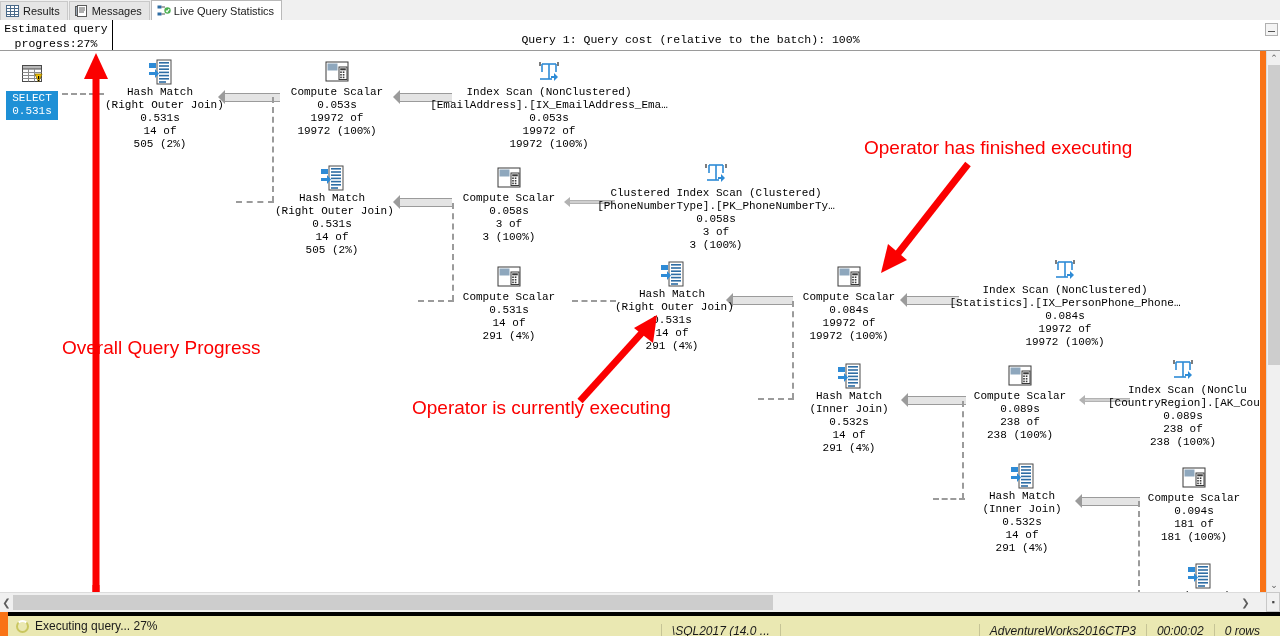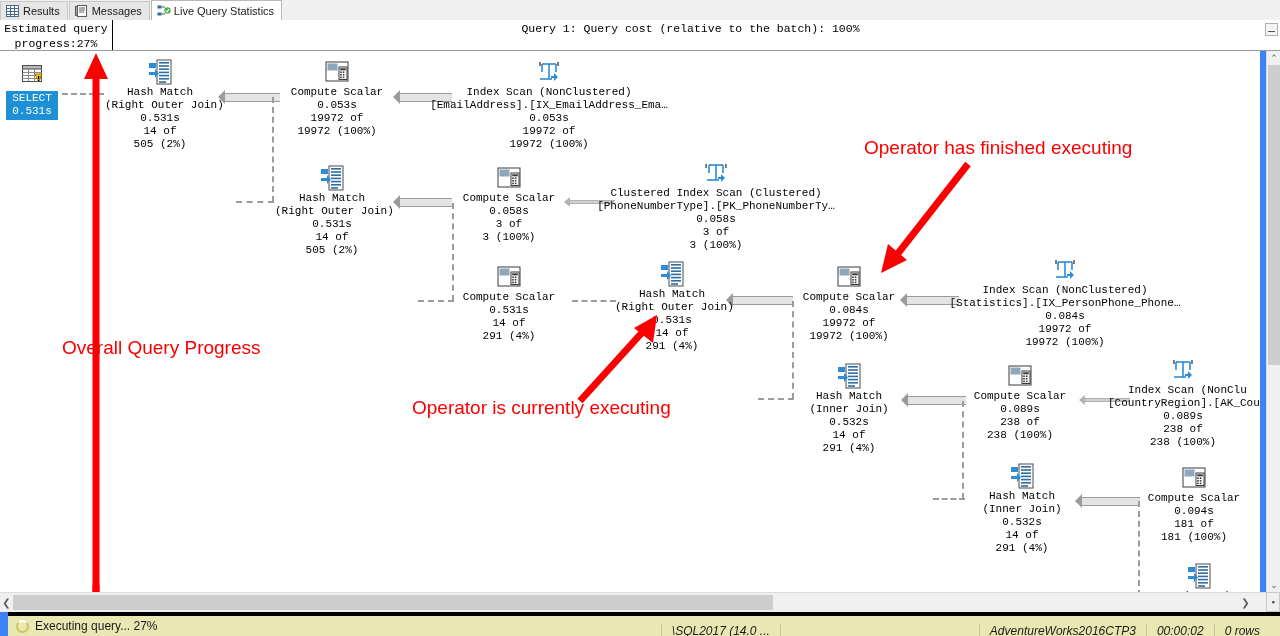--- a/index.html
+++ b/index.html
@@ -6,21 +6,21 @@
     margin: 0;
     padding: 0;
     background: #ffffff;
     font-family: "Liberation Sans", sans-serif;
   }
   #app {
     position: relative;
     width: 1280px;
     height: 636px;
     overflow: hidden;
-    background: #3b82f6;
+    background: #f97316;
   }
 
   
   .tabstrip {
     position: absolute;
     left: 0; top: 0;
     width: 1280px; height: 20px;
     background: #f0f0f0;
     border-bottom: 1px solid #c9c9c9;
     display: flex;
@@ -73,21 +73,21 @@
   .qtext {
     position: absolute;
     left: 114px; top: 0;
     width: 1150px; height: 30px;
     font-family: "Liberation Mono", monospace;
     font-size: 11.5px;
     line-height: 15px;
     color: #000;
     white-space: nowrap;
     overflow: hidden;
-    padding-top: 1px;
+    padding-top: 12px;
     padding-left: 3px;
     box-sizing: border-box;
   }
   .qtext-line { display: block; text-align: center; }
   .hdr-min {
     position: absolute;
     right: 2px; top: 3px;
     width: 13px; height: 13px;
     border: 1px solid #b0b0b0;
     background: #f4f4f4;

